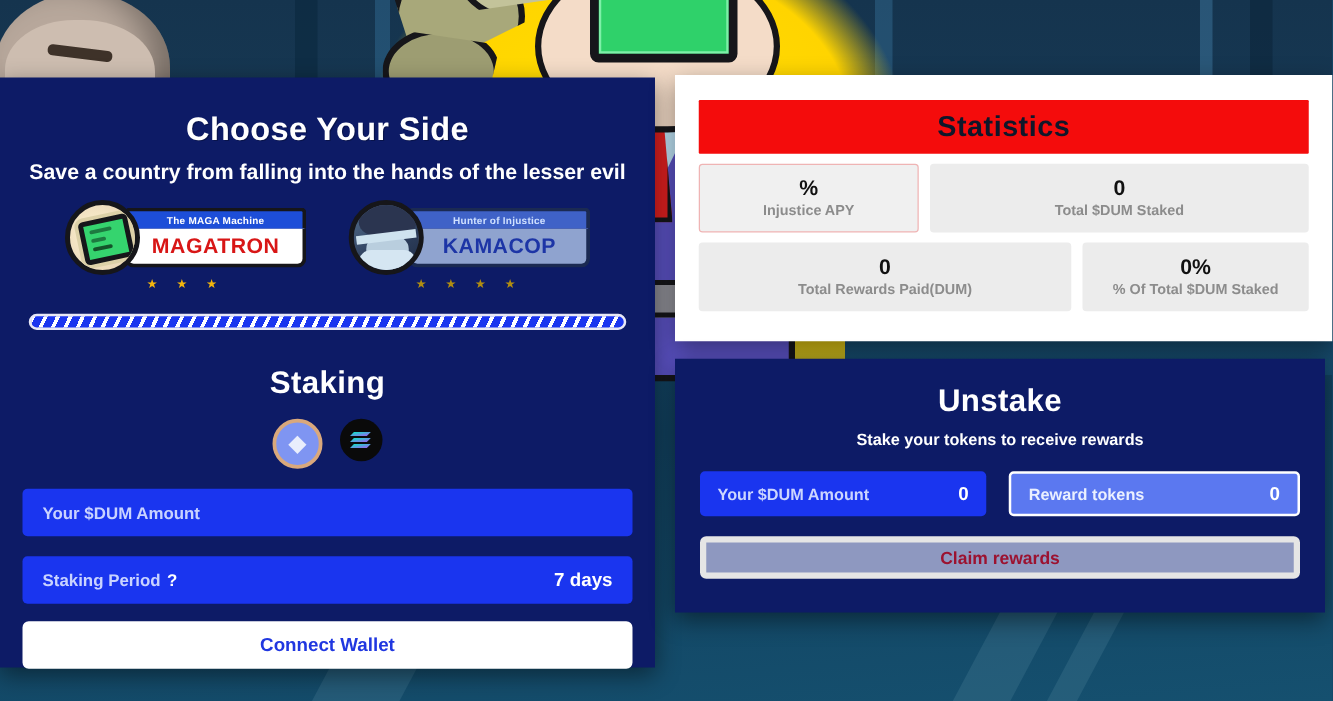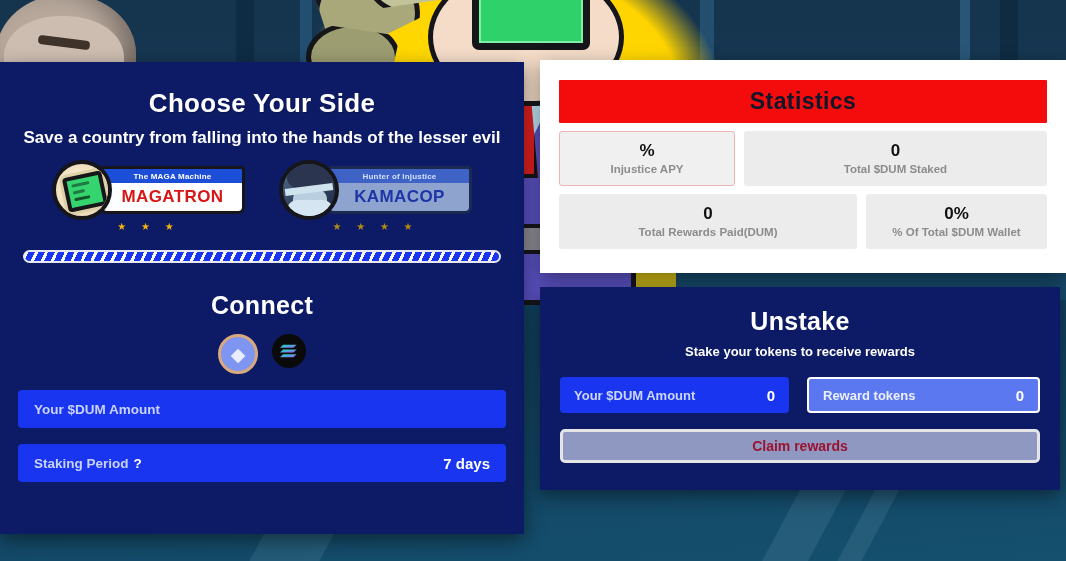--- a/index.html
+++ b/index.html
@@ -199,21 +199,21 @@
     height:36px;border-radius:4px;flex:1;display:flex;align-items:center;
     justify-content:space-between;padding:0 14px;box-sizing:border-box;
   }
   .ufield.solid{background:#1a35ef;}
   .ufield.light{background:#5b78f0;border:2px solid #fff;}
   .ufield .lbl{color:#ccd6ff;font-size:13px;font-weight:700;}
   .ufield.light .lbl{color:#eaf0ff;}
   .ufield .val{color:#fff;font-size:15px;font-weight:900;}
   #claim-rewards{
     margin:16px 20px 0;height:34px;border-radius:5px;background:#8e98c0;
-    border:3px solid #e5e5e5;display:flex;align-items:center;justify-content:center;
+    border:5px solid #e5e5e5;display:flex;align-items:center;justify-content:center;
     color:#9c1230;font-size:14px;font-weight:900;cursor:not-allowed;box-sizing:border-box;
   }
 </style>
 </head>
 <body>
 
 <div id="bg">
   <div class="bg-base"></div>
   <div class="bg-dark-top"></div>
   <div class="pillar p1"></div>
@@ -283,21 +283,21 @@
           <div class="plate-main">KAMACOP</div>
         </div>
       </div>
       <div class="stars kamacop-stars">★ ★ ★ ★</div>
     </div>
 
   </div>
 
   <div id="progress"></div>
 
-  <h2 id="staking-title" class="panel-title">Connect</h2>
+  <h2 id="staking-title" class="panel-title">Staking</h2>
 
   <div id="chains">
     <div class="chain eth">
       <span class="eth-glyph">◆</span>
     </div>
     <div class="chain sol">
       <svg width="19" height="16" viewBox="0 0 24 20">
         <defs>
           <linearGradient id="solg" x1="0" y1="0" x2="1" y2="1">
             <stop offset="0%" stop-color="#00f0c0"></stop>
@@ -316,20 +316,21 @@
     <span class="val"></span>
   </div>
 
   <div class="field blue">
     <span class="lbl">
       <span>Staking Period</span><span class="qmark">?</span>
     </span>
     <span class="val">7 days</span>
   </div>
 
+  <div id="connect-wallet">Connect Wallet</div>
 </div>
 
 <div id="stats-card">
   <div id="stats-header">Statistics</div>
 
   <div class="stat-row">
     <div class="stat-cell highlight w-apy">
       <div class="stat-val">%</div>
       <div class="stat-lbl">Injustice APY</div>
     </div>
@@ -339,21 +340,21 @@
     </div>
   </div>
 
   <div class="stat-row">
     <div class="stat-cell w-paid">
       <div class="stat-val">0</div>
       <div class="stat-lbl">Total Rewards Paid(DUM)</div>
     </div>
     <div class="stat-cell w-pct">
       <div class="stat-val">0%</div>
-      <div class="stat-lbl">% Of Total $DUM Wallet</div>
+      <div class="stat-lbl">% Of Total $DUM Staked</div>
     </div>
   </div>
 </div>
 
 <div id="unstake-panel">
   <h2 id="unstake-title" class="panel-title">Unstake</h2>
   <p id="unstake-sub">Stake your tokens to receive rewards</p>
 
   <div id="unstake-fields">
     <div class="ufield solid">

